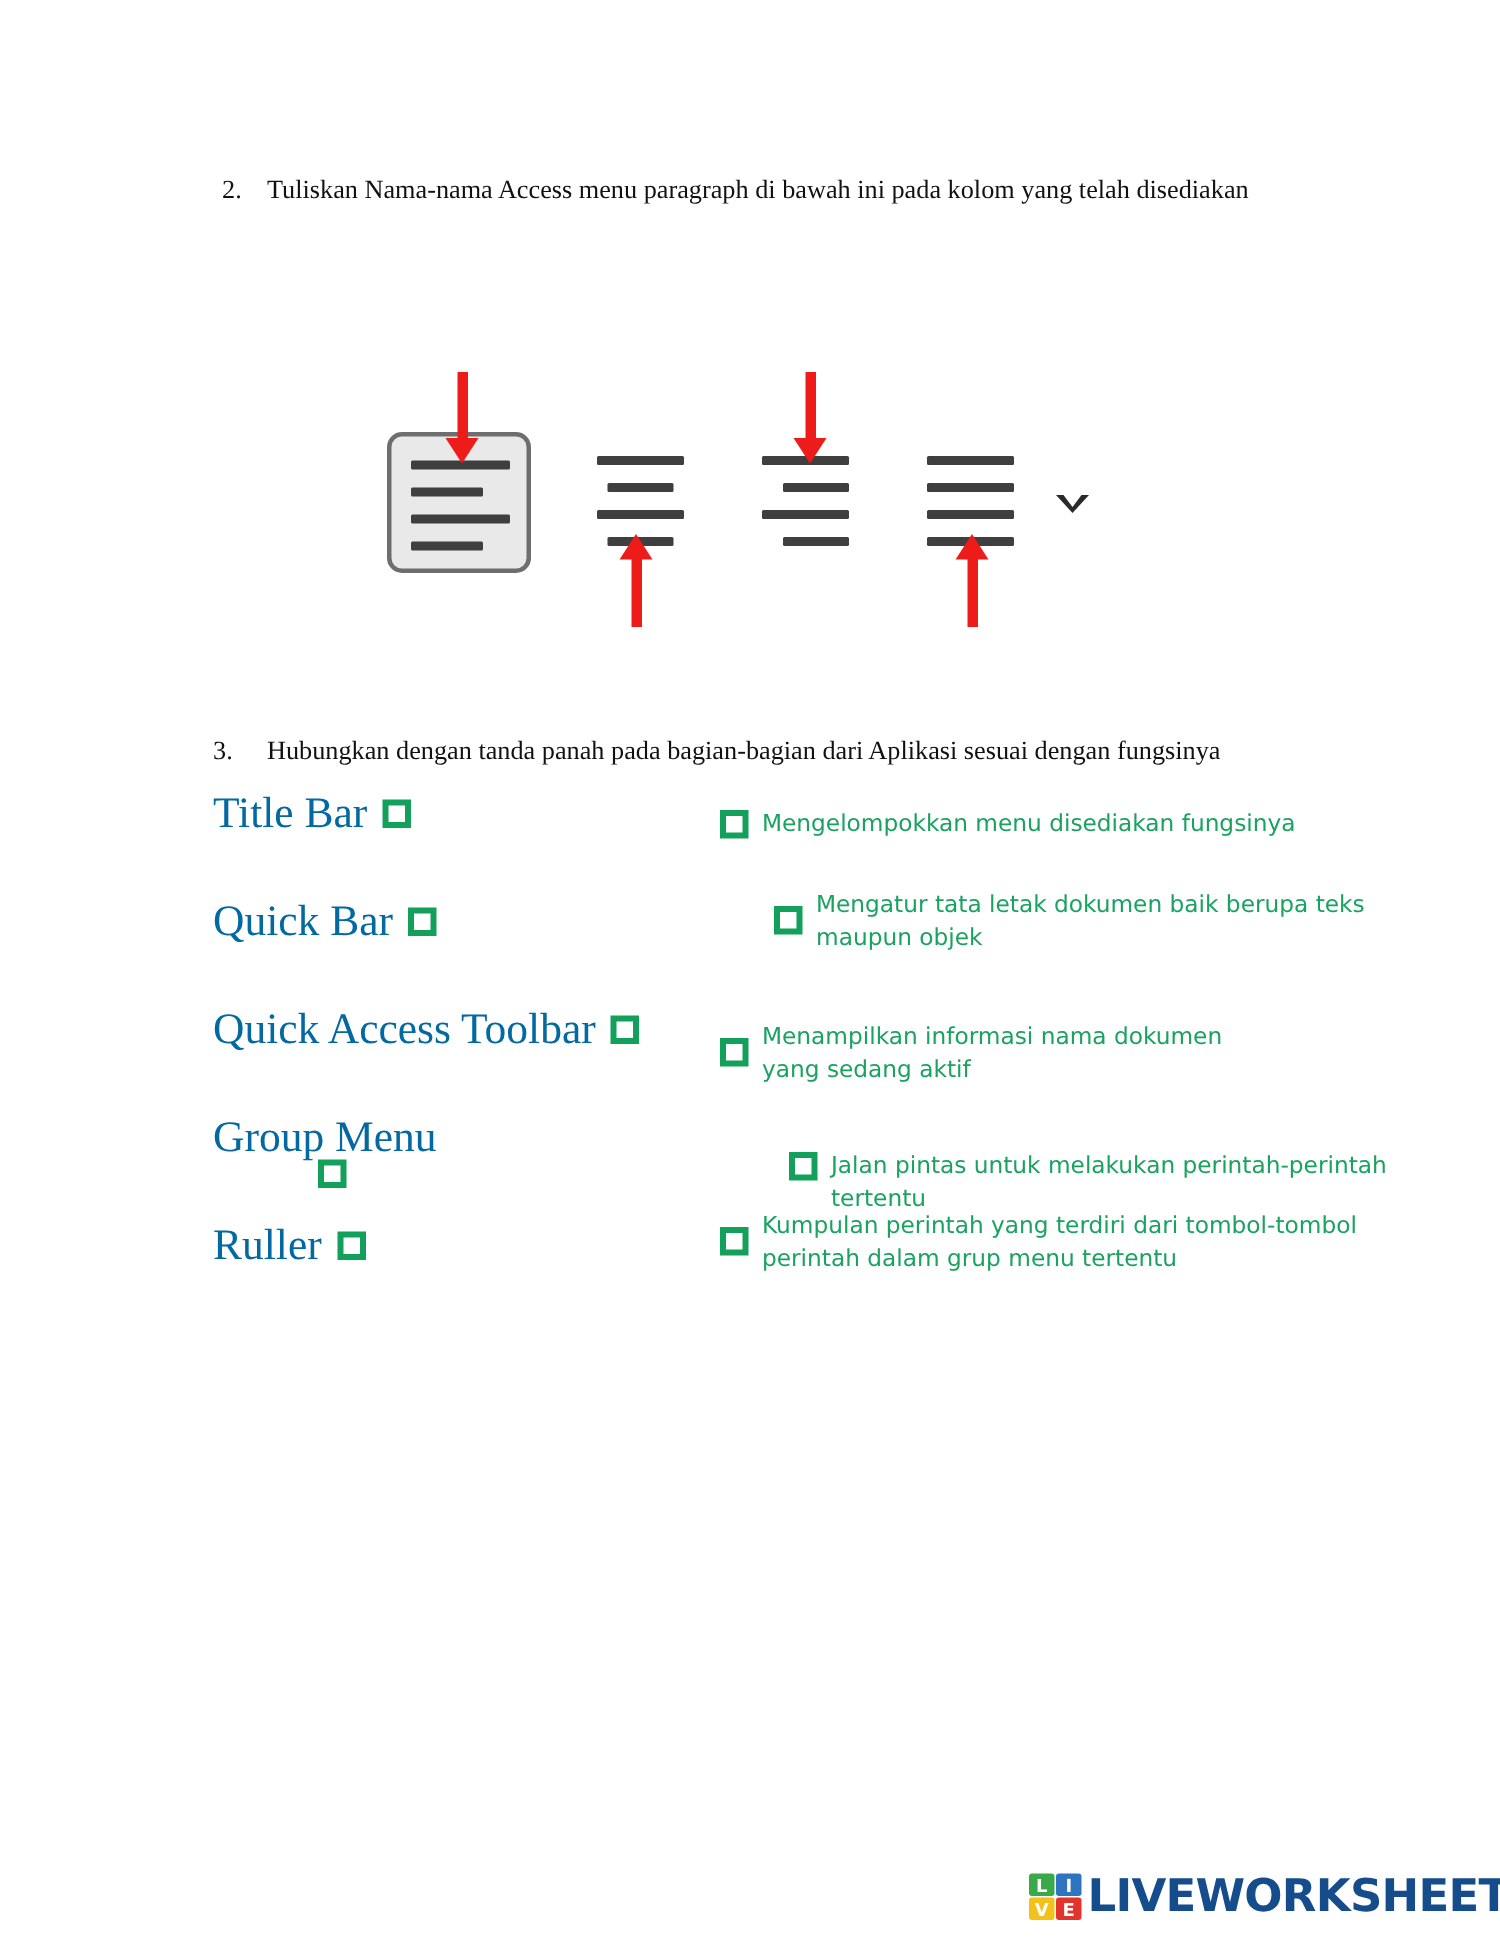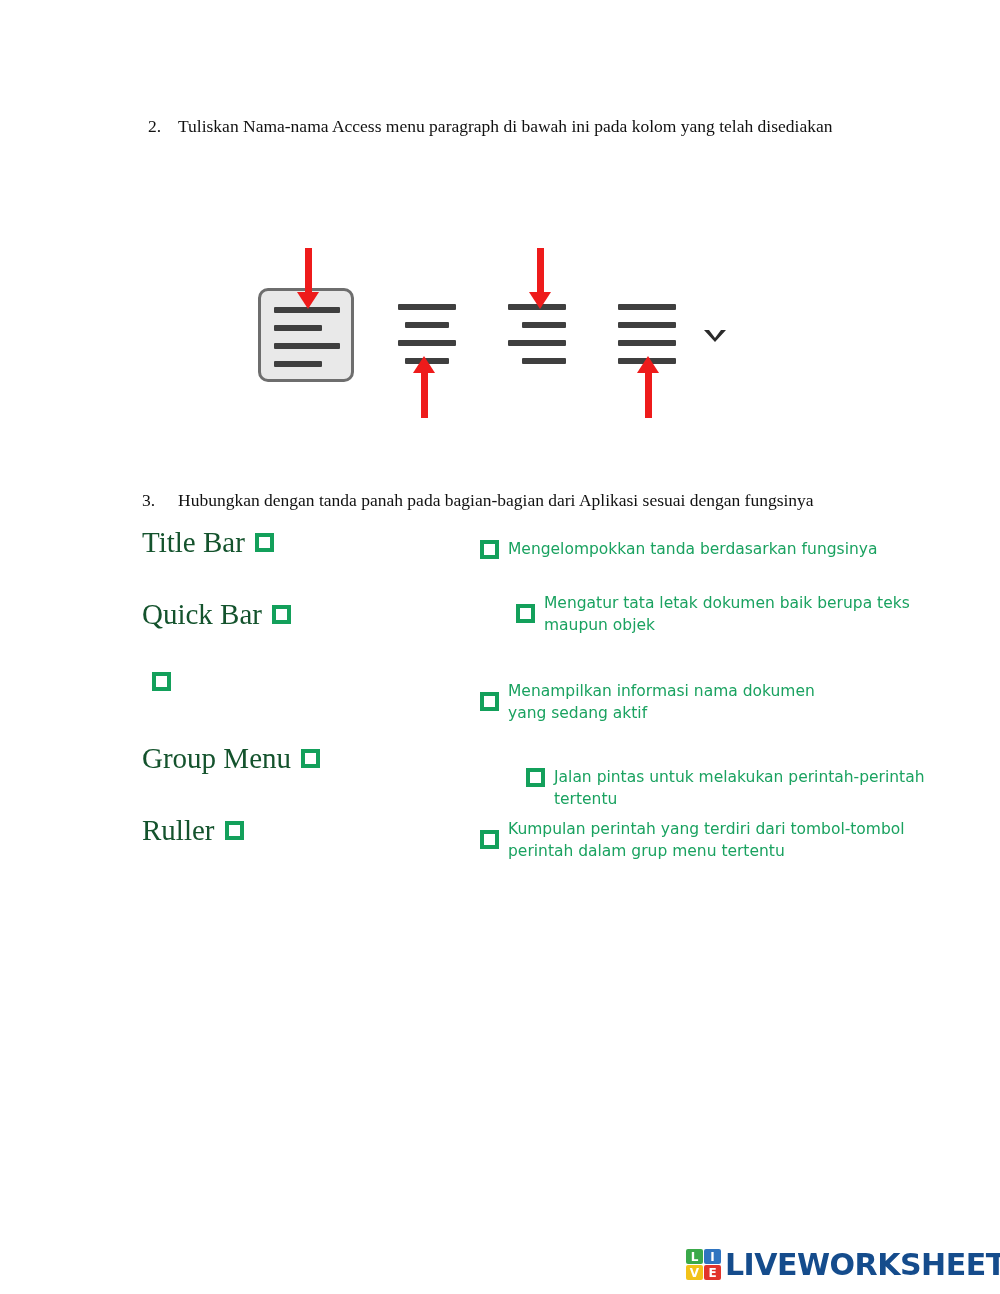--- a/index.html
+++ b/index.html
@@ -132,21 +132,21 @@
   }
   .match-left-item {
     position: absolute;
     display: flex;
     align-items: center;
     white-space: nowrap;
   }
   .match-left-label {
     font-family: "Liberation Serif", serif;
     font-size: 29px;
-    color: #14532d;
+    color: #0369a1;
     line-height: 1;
   }
   .match-right-item {
     position: absolute;
     display: flex;
     align-items: flex-start;
   }
   .match-right-label {
     font-family: "DejaVu Sans", sans-serif;
     font-size: 15.5px;
@@ -272,52 +272,53 @@
   <div class="match-col-left">
     <div class="match-left-item" style="top:0px;">
       <span class="match-left-label">Title Bar</span>
       <span class="cbox cbox-left"></span>
     </div>
     <div class="match-left-item" style="top:72px;">
       <span class="match-left-label">Quick Bar</span>
       <span class="cbox cbox-left"></span>
     </div>
     <div class="match-left-item" style="top:144px;">
-      <span class="cbox cbox-left"></span>
-    </div>
-    <div class="match-left-item" style="top:216px;">
+      <span class="match-left-label">Quick Access Toolbar</span>
+      <span class="cbox cbox-left"></span>
+    </div>
+    <div class="match-left-item" style="top:216px;flex-direction:column;">
       <span class="match-left-label">Group Menu</span>
       <span class="cbox cbox-left"></span>
     </div>
     <div class="match-left-item" style="top:288px;">
       <span class="match-left-label">Ruller</span>
       <span class="cbox cbox-left"></span>
     </div>
   </div>
 
   <div class="match-col-right">
     <div class="match-right-item" style="top:8px;">
       <span class="cbox cbox-right"></span>
-      <span class="match-right-label">Mengelompokkan tanda berdasarkan fungsinya</span>
+      <span class="match-right-label">Mengelompokkan menu disediakan fungsinya</span>
     </div>
     <div class="match-right-item" style="top:62px;margin-left:36px;">
       <span class="cbox cbox-right" style="margin-top:12px;"></span>
       <span class="match-right-label">Mengatur tata letak dokumen baik berupa teks
 maupun objek</span>
     </div>
     <div class="match-right-item" style="top:150px;">
       <span class="cbox cbox-right" style="margin-top:12px;"></span>
       <span class="match-right-label">Menampilkan informasi nama dokumen
  yang sedang aktif</span>
     </div>
     <div class="match-right-item" style="top:236px;padding-left:46px;">
       <span class="cbox cbox-right"></span>
       <span class="match-right-label">Jalan pintas untuk melakukan perintah-perintah tertentu</span>
     </div>
-    <div class="match-right-item" style="top:288px;">
+    <div class="match-right-item" style="top:276px;">
       <span class="cbox cbox-right" style="margin-top:12px;"></span>
       <span class="match-right-label">Kumpulan perintah yang terdiri dari tombol-tombol
 perintah dalam grup menu tertentu</span>
     </div>
   </div>
 
   <div class="lw-logo">
     <div class="lw-tiles">
       <div class="lw-tile" style="background:#3aa94a;">L</div>
       <div class="lw-tile" style="background:#2f74c0;">I</div>

